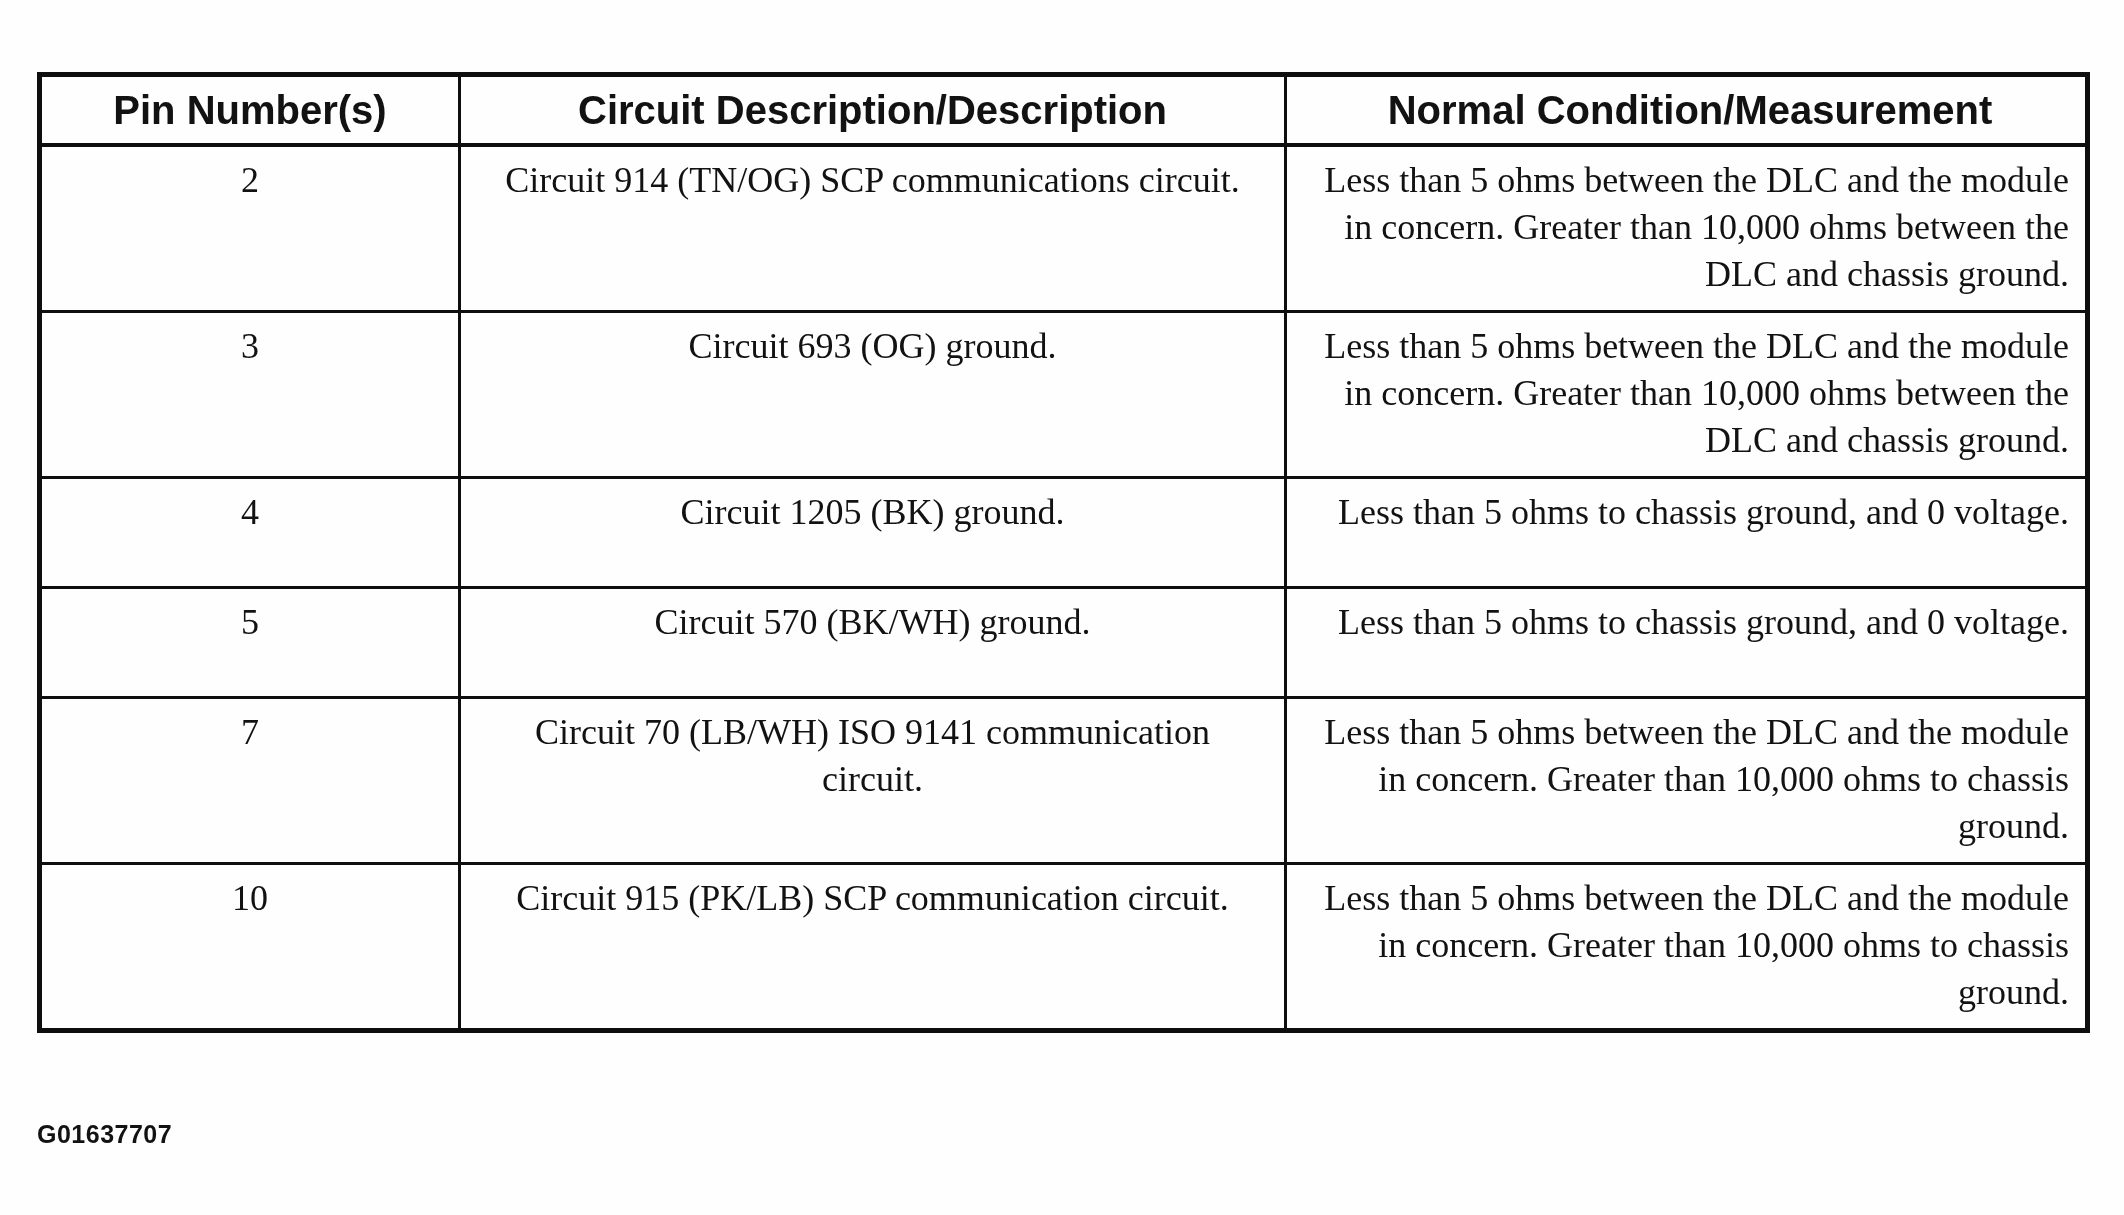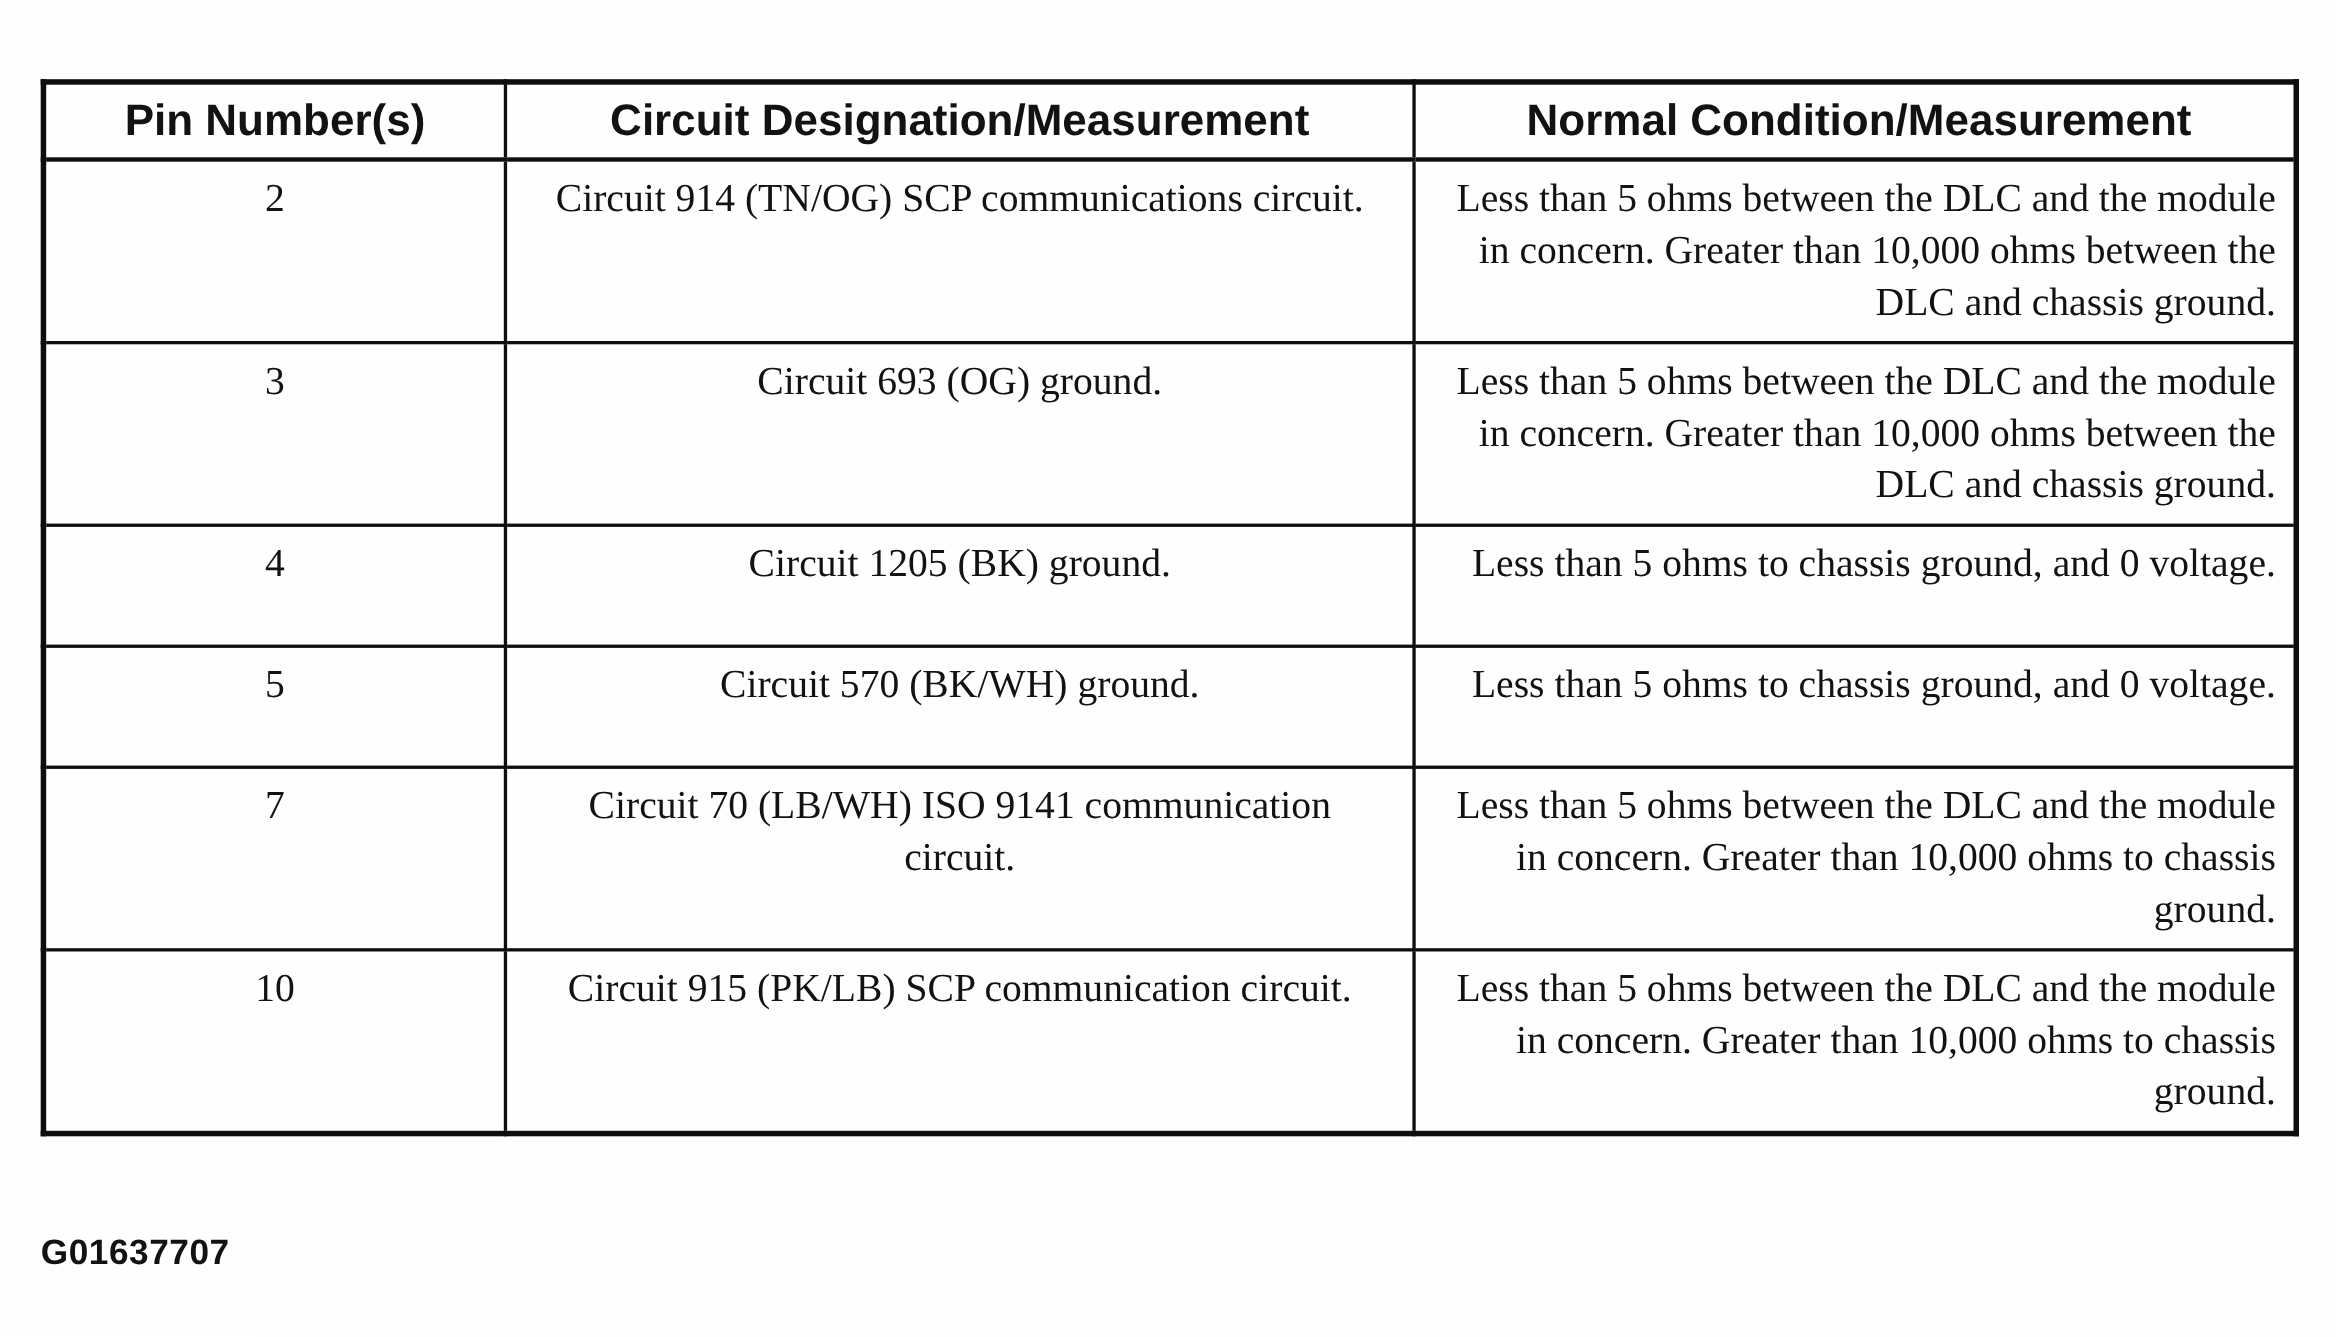--- a/index.html
+++ b/index.html
@@ -71,40 +71,40 @@
   }
   tr.h-3line td { height: 128px; }  
   tr.h-2line td { height: 85px; }
 
   .figure-code {
     position: absolute;
     left: 37px;
     top: 1120px;
     font-family: "Liberation Sans", sans-serif;
     font-weight: bold;
-    font-size: 32px;
+    font-size: 25px;
     color: #121212;
     letter-spacing: 0.5px;
   }
 </style>
 </head>
 <body>
 
 <div class="page">
 
   <table class="pin-table">
     <colgroup>
       <col class="c-pin">
       <col class="c-circuit">
       <col class="c-cond">
     </colgroup>
     <thead>
       <tr>
         <th>Pin Number(s)</th>
-        <th>Circuit Designation/Measurement</th>
+        <th>Circuit Description/Description</th>
         <th class="cond-h">Normal Condition/Measurement</th>
       </tr>
     </thead>
     <tbody>
       <tr class="h-3line">
         <td class="pin-cell">2</td>
         <td class="circuit-cell">Circuit 914 (TN/OG) SCP communications circuit.</td>
         <td class="condition-cell">Less than 5 ohms between the DLC and the module in concern. Greater than 10,000 ohms between the DLC and chassis ground.</td>
       </tr>
       <tr class="h-3line">

